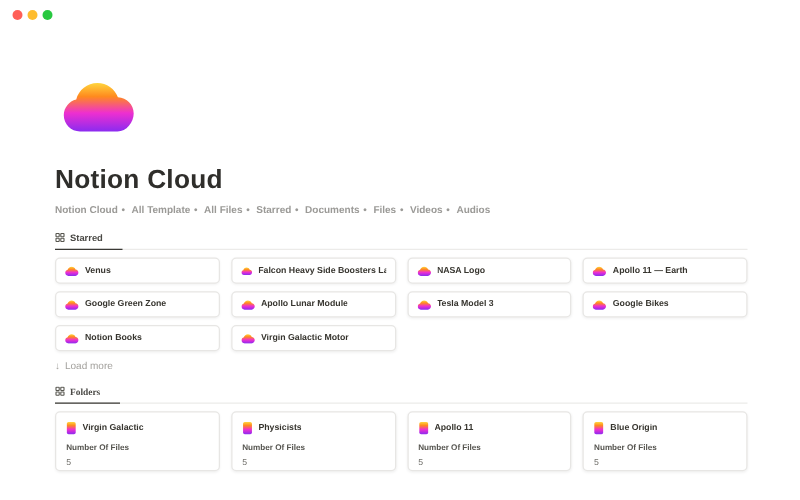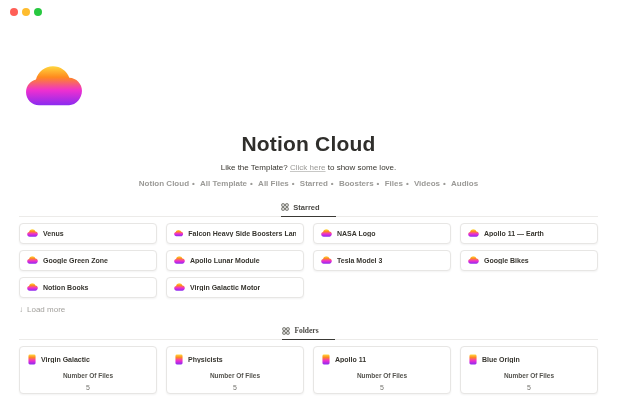--- a/index.html
+++ b/index.html
@@ -2,21 +2,21 @@
 <html><head>
 <meta charset="utf-8">
 <style>
   * { margin:0; padding:0; box-sizing:border-box; }
   html,body { width:640px; height:400px; overflow:hidden; background:#ffffff;
     font-family:"Liberation Sans", sans-serif; color:#37352F; }
   .traffic { position:absolute; top:8px; left:10px; display:flex; gap:4px; }
   .dot { width:8px; height:8px; border-radius:50%; display:inline-block; }
   .dot.red{ background:#FF5F57; } .dot.yellow{ background:#FEBC2E; } .dot.green{ background:#28C840; }
 
-  .main { padding:0 42px 0 19px;text-align:center; }
+  .main { padding:0 42px 0 44px; }
   .page-icon { display:block; margin:64px 0 0 6px; width:58px; height:43px; }
   .page-title { margin-top:25px; font-size:21px; font-weight:700; color:#2f2e2b; letter-spacing:.2px; }
   .tagline { margin-top:7px; font-size:8px; color:#37352F; }
   .tagline .link { color:#9B9A97; text-decoration:underline; text-decoration-color:rgba(155,154,151,.55); cursor:pointer; }
   .nav { margin-top:7px; font-size:8px; color:#9B9A97; }
   .nav-item { white-space:nowrap;font-weight:bold; }
   .nav-item .lbl { cursor:pointer; }
   .nav-item .sep { margin:0 3px; }
   .nav-item:last-child .sep { display:none; }
 
@@ -62,34 +62,33 @@
 </div>
 
 <div class="main">
 
   <svg class="page-icon" viewBox="0 0 56 40">
     <path fill="url(#icg)" d="M42.5 39h-29C6.6 39 1 33.4 1 26.5c0-5.9 4.1-10.9 9.6-12.2C12.4 6.9 19.1 1.5 27 1.5c7.2 0 13.4 4.5 15.8 11 6.8.2 12.2 5.8 12.2 12.6C55 32 49.4 39 42.5 39z"></path>
   </svg>
 
   <h1 class="page-title">Notion Cloud</h1>
 
-  <div class="tagline"><span>Like the Template? </span><span class="link">Click here</span><span> to show some love.</span></div>
 
   <div class="nav">
     
   
       <span class="nav-item"><span class="lbl">Notion Cloud</span><span class="sep">•</span></span>
     
       <span class="nav-item"><span class="lbl">All Template</span><span class="sep">•</span></span>
     
       <span class="nav-item"><span class="lbl">All Files</span><span class="sep">•</span></span>
     
       <span class="nav-item"><span class="lbl">Starred</span><span class="sep">•</span></span>
     
-      <span class="nav-item"><span class="lbl">Boosters</span><span class="sep">•</span></span>
+      <span class="nav-item"><span class="lbl">Documents</span><span class="sep">•</span></span>
     
       <span class="nav-item"><span class="lbl">Files</span><span class="sep">•</span></span>
     
       <span class="nav-item"><span class="lbl">Videos</span><span class="sep">•</span></span>
     
       <span class="nav-item"><span class="lbl">Audios</span></span>
     </div>
 
   <section class="starred">
     <div class="section-header">

